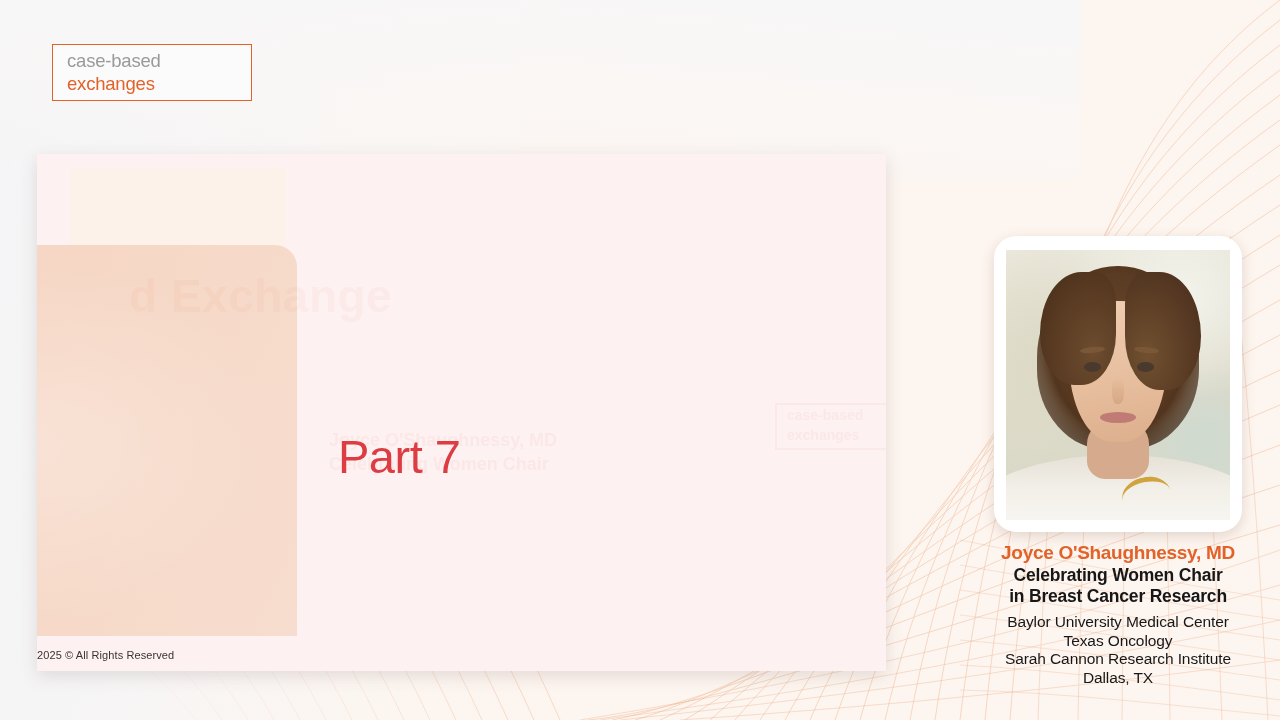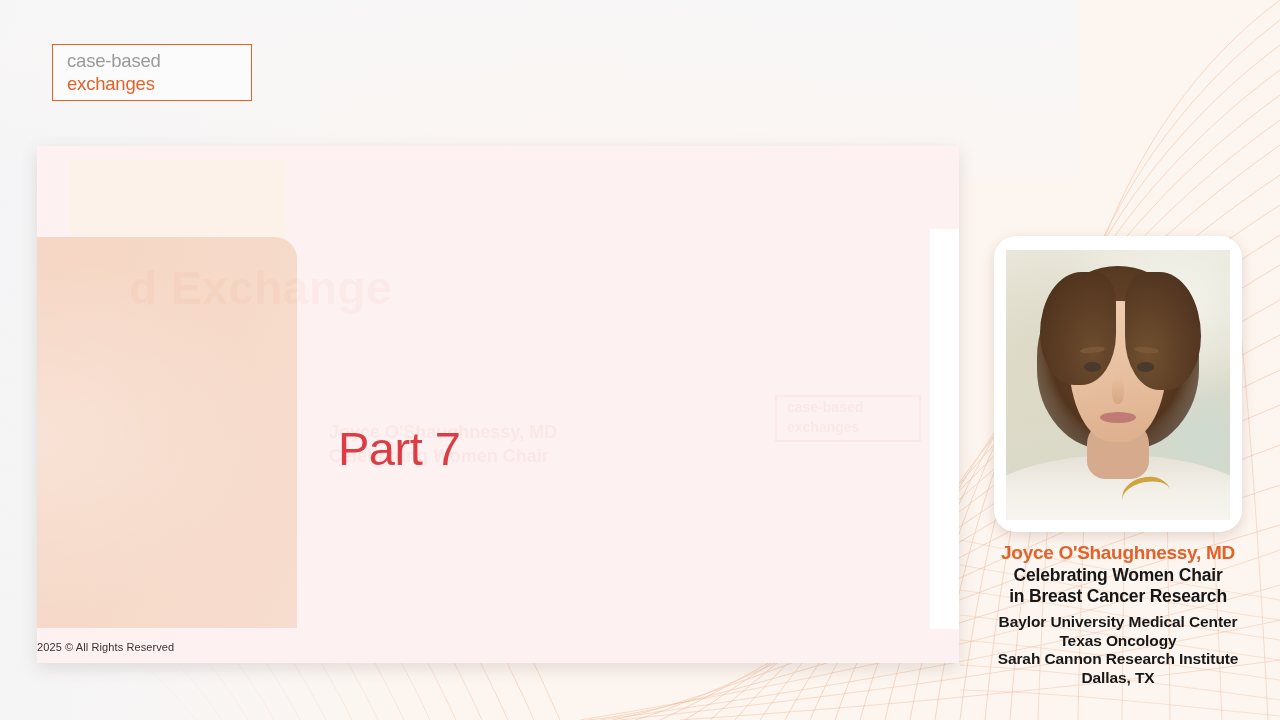--- a/index.html
+++ b/index.html
@@ -77,22 +77,22 @@
     font-size: 31px;
     font-weight: 400;
     color: #e2622a;
     letter-spacing: -0.3px;
     white-space: nowrap;
   }
 
   
   #slide {
     position: absolute;
-    left: 37px; top: 146px;
-    width: 922px; height: 517px;
+    left: 37px; top: 154px;
+    width: 849px; height: 517px;
     background: #fdf1f2;
     box-shadow: 0 5px 16px rgba(90,70,70,0.15);
     overflow: hidden;
   }
   #slide-cream-band {
     position: absolute;
     left: 33px; top: 14px;
     width: 216px; height: 78px;
     background: #fcf2ea;
   }
@@ -430,19 +430,19 @@
         <div class="eye-l"></div>
         <div class="eye-r"></div>
         <div class="nose"></div>
         <div class="mouth"></div>
         <div class="necklace"></div>
       </div>
     </div>
     <div id="speaker-name">Joyce O'Shaughnessy, MD</div>
     <div id="speaker-role" style="white-space:pre-line;">Celebrating Women Chair
 in Breast Cancer Research</div>
-    <div id="speaker-affil" style="white-space:pre-line;font-weight:bold;">Baylor University Medical Center
+    <div id="speaker-affil" style="white-space:pre-line;">Baylor University Medical Center
 Texas Oncology
 Sarah Cannon Research Institute
 Dallas, TX</div>
   </div>
 
 </div>
 
 </body></html>

